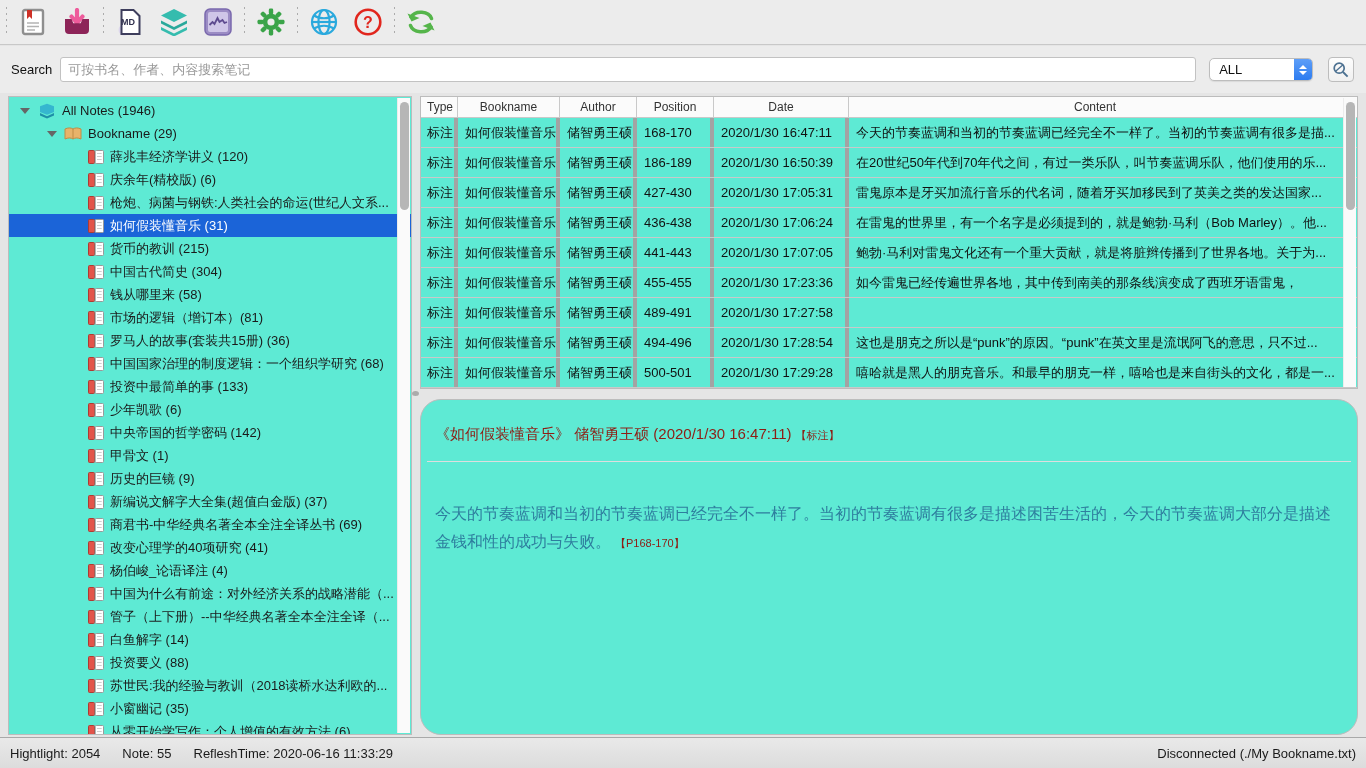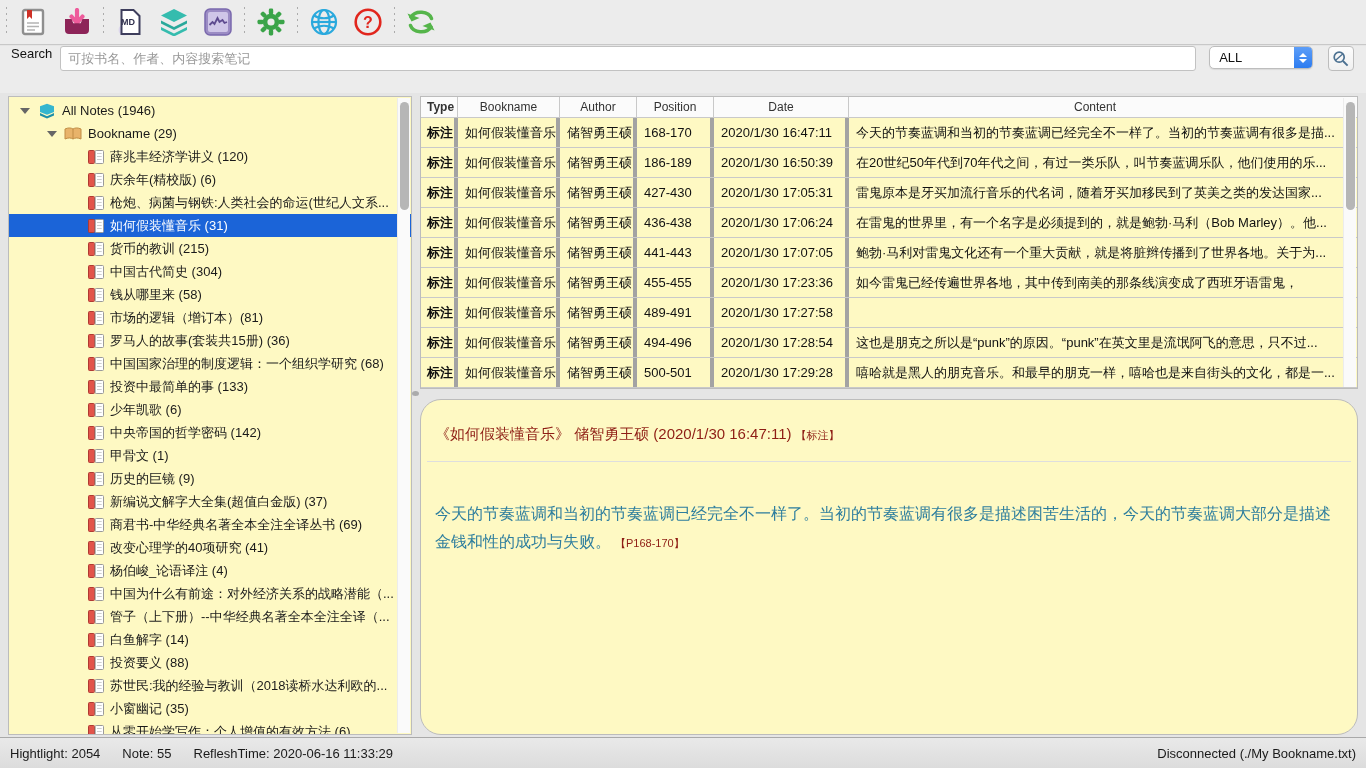--- a/index.html
+++ b/index.html
@@ -11,38 +11,38 @@
 
   
   .toolbar{position:absolute;left:0;top:0;width:1366px;height:45px;background:#ececec;
            border-bottom:1px solid #c8c8c8;display:flex;align-items:center;padding-left:2px;}
   .tbtn{width:34px;height:34px;margin:0 5px;display:flex;align-items:center;justify-content:center;cursor:default;}
   .tsep{width:1px;height:30px;margin:0 4px;
         background-image:repeating-linear-gradient(#ababab 0 2px,transparent 2px 6px);}
 
   
   .searchrow{position:absolute;left:0;top:46px;width:1366px;height:47px;background:#ececec;
-             display:flex;align-items:flex-start;}
+             display:flex;align-items:center;}
   .search-label{font-size:13px;color:#111;margin-left:11px;margin-right:8px;}
   .search-input{width:1136px;height:25px;border:1px solid #c2c2c2;border-radius:3px;background:#fff;
                 font-size:13px;padding:0 7px;font-family:inherit;color:#222;outline:none;}
   .search-input::placeholder{color:#989898;}
   .filter-select{margin-left:13px;width:104px;height:23px;background:#fff;border:1px solid #bdbdbd;
                  border-radius:5px;display:flex;align-items:center;position:relative;
                  box-shadow:0 1px 1px rgba(0,0,0,.08);}
   .filter-select .val{font-size:13px;color:#111;margin-left:9px;}
   .stepper{position:absolute;right:0;top:0;width:18px;height:21px;background:linear-gradient(#5d9ef8,#2d7cf0);
            border-radius:0 4px 4px 0;display:flex;flex-direction:column;align-items:center;justify-content:center;gap:2px;}
   .chev-up{width:0;height:0;border-left:4px solid transparent;border-right:4px solid transparent;border-bottom:4px solid #fff;}
   .chev-dn{width:0;height:0;border-left:4px solid transparent;border-right:4px solid transparent;border-top:4px solid #fff;}
   .search-btn{margin-left:15px;width:26px;height:25px;background:linear-gradient(#fdfdfd,#f0f0f0);
               border:1px solid #bdbdbd;border-radius:4px;display:flex;align-items:center;justify-content:center;}
 
   
-  .panel{position:absolute;background:#fef9c3;border:1px solid #bcbcbc;}
+  .panel{position:absolute;background:#5eead4;border:1px solid #bcbcbc;}
   .sidebar{left:8px;top:96px;width:404px;height:639px;overflow:hidden;}
   .tablepanel{left:420px;top:96px;width:938px;height:293px;overflow:hidden;}
   .detailpanel{left:420px;top:399px;width:938px;height:336px;overflow:hidden;border-radius:21px;}
   .splitter{position:absolute;left:420px;top:389px;width:938px;height:10px;}
   .splitter .dot{position:absolute;left:-8px;top:2px;width:7px;height:5px;border-radius:50%;background:#ababab;}
 
   
   .tree{padding-top:2px;}
   .tree-row{height:23px;display:flex;align-items:center;font-size:13px;color:#1a1a1a;white-space:nowrap;overflow:hidden;}
   .tree-row .lbl{margin-left:6px;}
@@ -62,21 +62,21 @@
   .thumb-sidebar{top:4px;height:108px;}
   .thumb-table{top:4px;height:108px;}
 
   
   .thead{display:flex;height:21px;background:#fbfbfb;border-bottom:1px solid #c9c9c9;}
   .th{font-size:12px;color:#333;text-align:center;line-height:20px;border-right:1px solid #c9c9c9;
       overflow:hidden;white-space:nowrap;}
   .trow{display:flex;height:30px;border-bottom:1px solid #c9c9c9;}
   .td{font-size:13px;color:#111;line-height:29px;padding:0 7px;border-right:4px solid #a3a3a3;
       overflow:hidden;white-space:nowrap;}
-  .c0{width:37px;text-align:right;padding:0 6px;font-weight:bold;}
+  .c0{width:37px;text-align:right;padding:0 6px;}
   .c1{width:102px;}
   .c2{width:77px;}
   .c3{width:77px;}
   .c4{width:135px;}
   .c5{flex:1;border-right:none;padding-right:16px;}
 
   
   .detail-title{margin:25px 14px 0 14px;color:var(--detail-title);font-size:15px;white-space:nowrap;}
   .detail-tag{font-size:11px;margin-left:4px;}
   .detail-hr{margin:17px 6px 0 6px;border:none;border-top:1px solid #dedede;}

